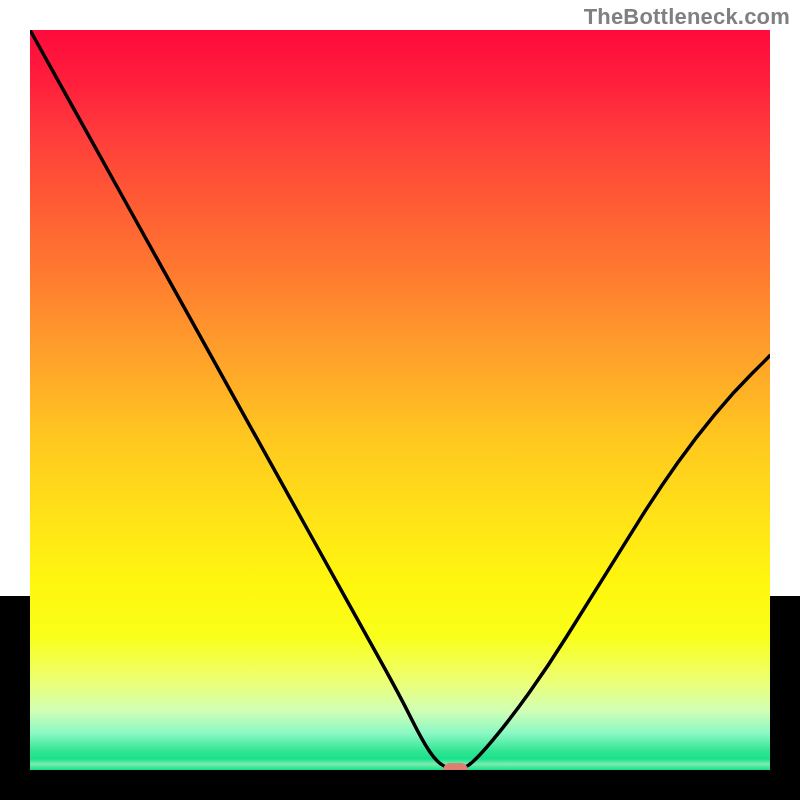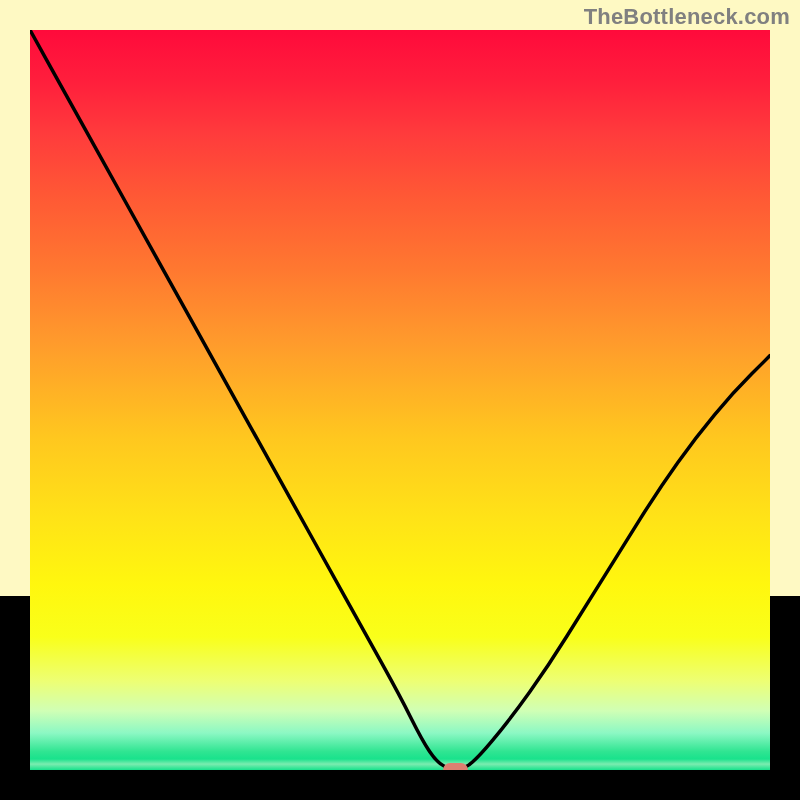--- a/index.html
+++ b/index.html
@@ -8,21 +8,21 @@
     width: 800px;
     height: 800px;
     overflow: hidden;
     background: #000000;
     font-family: Arial, Helvetica, sans-serif;
   }
   .wrapper {
     width: 800px;
     height: 596px;
     position: relative;
-    background: #fef9c3;
+    background: #ffffff;
   }
   .watermark {
     position: absolute;
     top: 4px;
     right: 10px;
     font-size: 22px;
     font-weight: bold;
     color: #808080;
     letter-spacing: 0.2px;
     z-index: 10;

